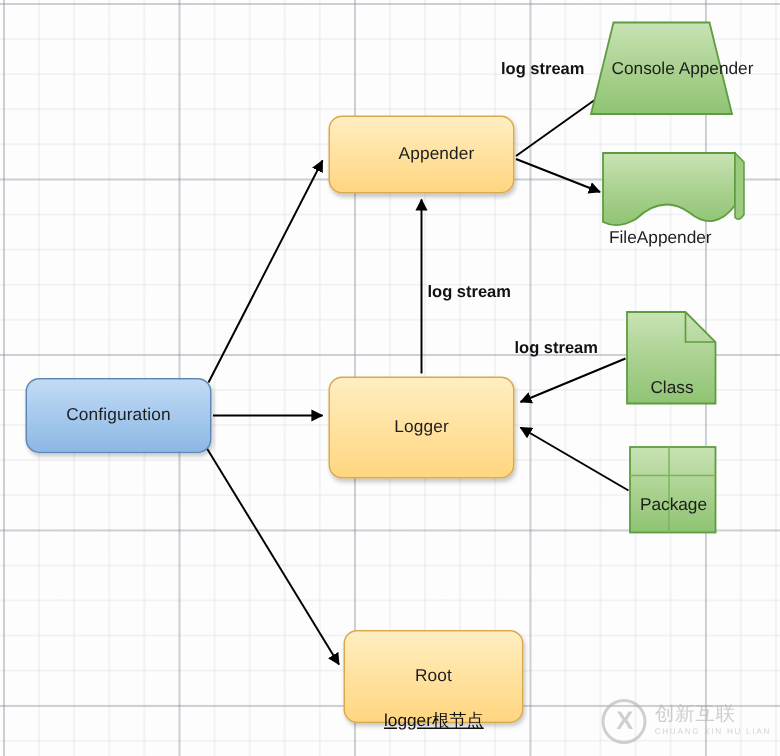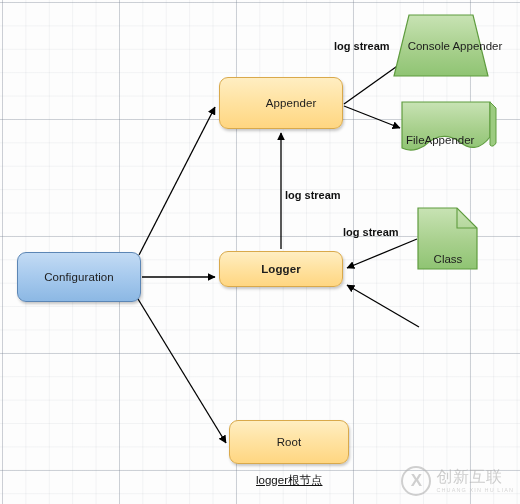--- a/index.html
+++ b/index.html
@@ -126,21 +126,21 @@
     font-weight: bold;
     color: #b4b4b4;
     font-family: "Liberation Sans", sans-serif;
   }
   #watermark .wm-text {
     display: flex;
     flex-direction: column;
     line-height: 1;
   }
   #watermark .wm-cn {
-    font-size: 16px;
+    font-size: 13px;
     color: #b0b0b0;
     letter-spacing: 0.5px;
     font-family: "DejaVu Sans", sans-serif;
   }
   #watermark .wm-en {
     font-size: 5.5px;
     color: #bcbcbc;
     letter-spacing: 1.1px;
     margin-top: 3px;
     font-family: "Liberation Sans", sans-serif;
@@ -176,25 +176,25 @@
   </svg>
 
   <div class="node box box-blue" style="left:17px; top:252px; width:124px; height:50px;">
     <span>Configuration</span>
   </div>
 
   <div class="node box box-yellow" style="left:219px; top:77px; width:124px; height:52px;padding-left:20px;">
     <span>Appender</span>
   </div>
 
-  <div class="node box box-yellow" style="left:219px; top:251px; width:124px; height:36px;font-weight:bold;">
+  <div class="node box box-yellow" style="left:219px; top:251px; width:124px; height:68px;">
     <span>Logger</span>
   </div>
 
-  <div class="node box box-yellow" style="left:229px; top:420px; width:120px; height:44px;">
+  <div class="node box box-yellow" style="left:229px; top:420px; width:120px; height:62px;">
     <span>Root</span>
   </div>
 
   <div class="shape" style="left:392px; top:14px; width:98px; height:64px;">
     <svg width="98" height="64" viewBox="0 0 98 64">
       <defs>
         <linearGradient id="gGreenA" x1="0" y1="0" x2="0" y2="1">
           <stop offset="0%" stop-color="#c8e3b4"></stop>
           <stop offset="55%" stop-color="#a8d08d"></stop>
           <stop offset="100%" stop-color="#8fc473"></stop>
@@ -212,21 +212,21 @@
       <defs>
         <linearGradient id="gGreenB" x1="0" y1="0" x2="0" y2="1">
           <stop offset="0%" stop-color="#c8e3b4"></stop>
           <stop offset="55%" stop-color="#a8d08d"></stop>
           <stop offset="100%" stop-color="#8fc473"></stop>
         </linearGradient>
       </defs>
       <path d="M 2 1 L 90 1 L 90 36 Q 76 54 60 41 Q 42 28 24 45 Q 12 52 2 47 Z" fill="url(#gGreenB)" stroke="#5f9c3f" stroke-width="1.2"></path>
       <path d="M 90 1 L 96 7 L 96 42 Q 93 47 90 44 Z" fill="#9ccb80" stroke="#5f9c3f" stroke-width="1"></path>
     </svg>
-    <div class="label" style="justify-content:flex-start; padding-left:6px; align-items:center; padding-top:13px;">
+    <div class="label" style="justify-content:flex-start; padding-left:6px; align-items:flex-end; padding-top:13px;">
       <span>FileAppender</span>
     </div>
   </div>
 
   <div class="shape" style="left:417px; top:207px; width:62px; height:64px;">
     <svg width="62" height="64" viewBox="0 0 62 64">
       <defs>
         <linearGradient id="gGreenC" x1="0" y1="0" x2="0" y2="1">
           <stop offset="0%" stop-color="#c8e3b4"></stop>
           <stop offset="55%" stop-color="#a8d08d"></stop>
@@ -234,20 +234,37 @@
         </linearGradient>
       </defs>
       <path d="M 1 1 L 40 1 L 60 21 L 60 62 L 1 62 Z" fill="url(#gGreenC)" stroke="#5f9c3f" stroke-width="1.2"></path>
       <path d="M 40 1 L 40 21 L 60 21" fill="none" stroke="#5f9c3f" stroke-width="1.1"></path>
     </svg>
     <div class="label" style="padding-top:20px;">
       <span>Class</span>
     </div>
   </div>
 
+  <div class="shape" style="left:419px; top:297px; width:60px; height:60px;">
+    <svg width="60" height="60" viewBox="0 0 60 60">
+      <defs>
+        <linearGradient id="gGreenD" x1="0" y1="0" x2="0" y2="1">
+          <stop offset="0%" stop-color="#c8e3b4"></stop>
+          <stop offset="55%" stop-color="#a8d08d"></stop>
+          <stop offset="100%" stop-color="#8fc473"></stop>
+        </linearGradient>
+      </defs>
+      <rect x="1" y="1" width="57" height="57" fill="url(#gGreenD)" stroke="#5f9c3f" stroke-width="1.2"></rect>
+      <line x1="27" y1="1" x2="27" y2="58" stroke="#7bb55e" stroke-width="1"></line>
+      <line x1="1" y1="20" x2="58" y2="20" stroke="#7bb55e" stroke-width="1"></line>
+    </svg>
+    <div class="label" style="padding-top:10px;">
+      <span>Package</span>
+    </div>
+  </div>
 
   <div class="edge-label" style="left:334px; top:40px;">log stream</div>
 
   <div class="edge-label" style="left:285px; top:189px;">log stream</div>
 
   <div class="edge-label" style="left:343px; top:226px;">log stream</div>
 
   <div class="caption" style="left:256px; top:473px;">logger根节点</div>
 
   <div id="watermark">

